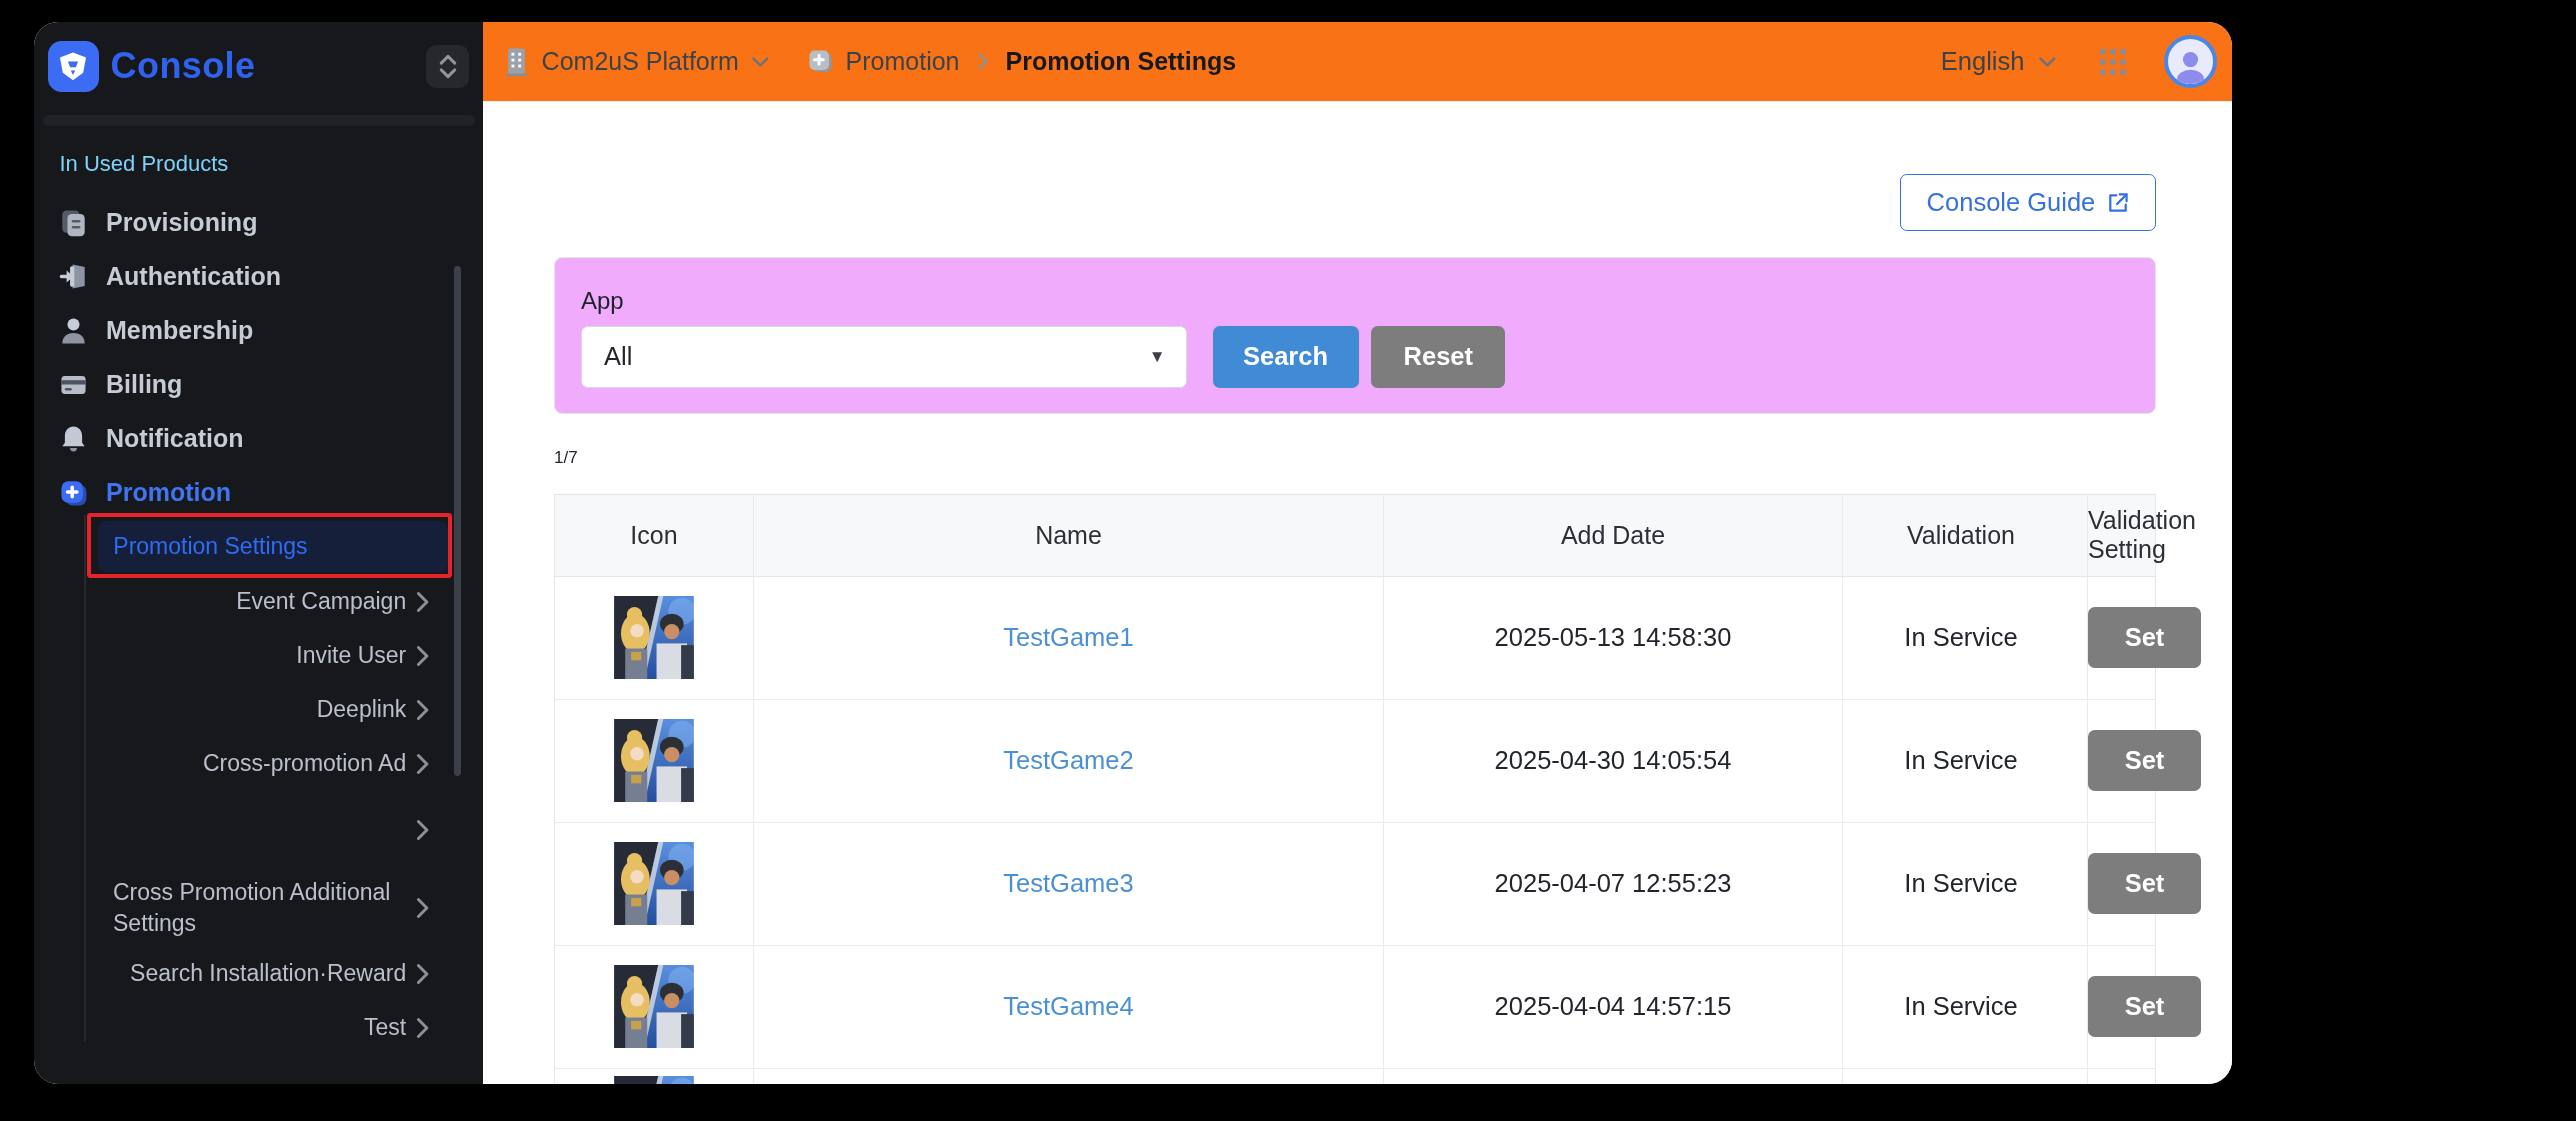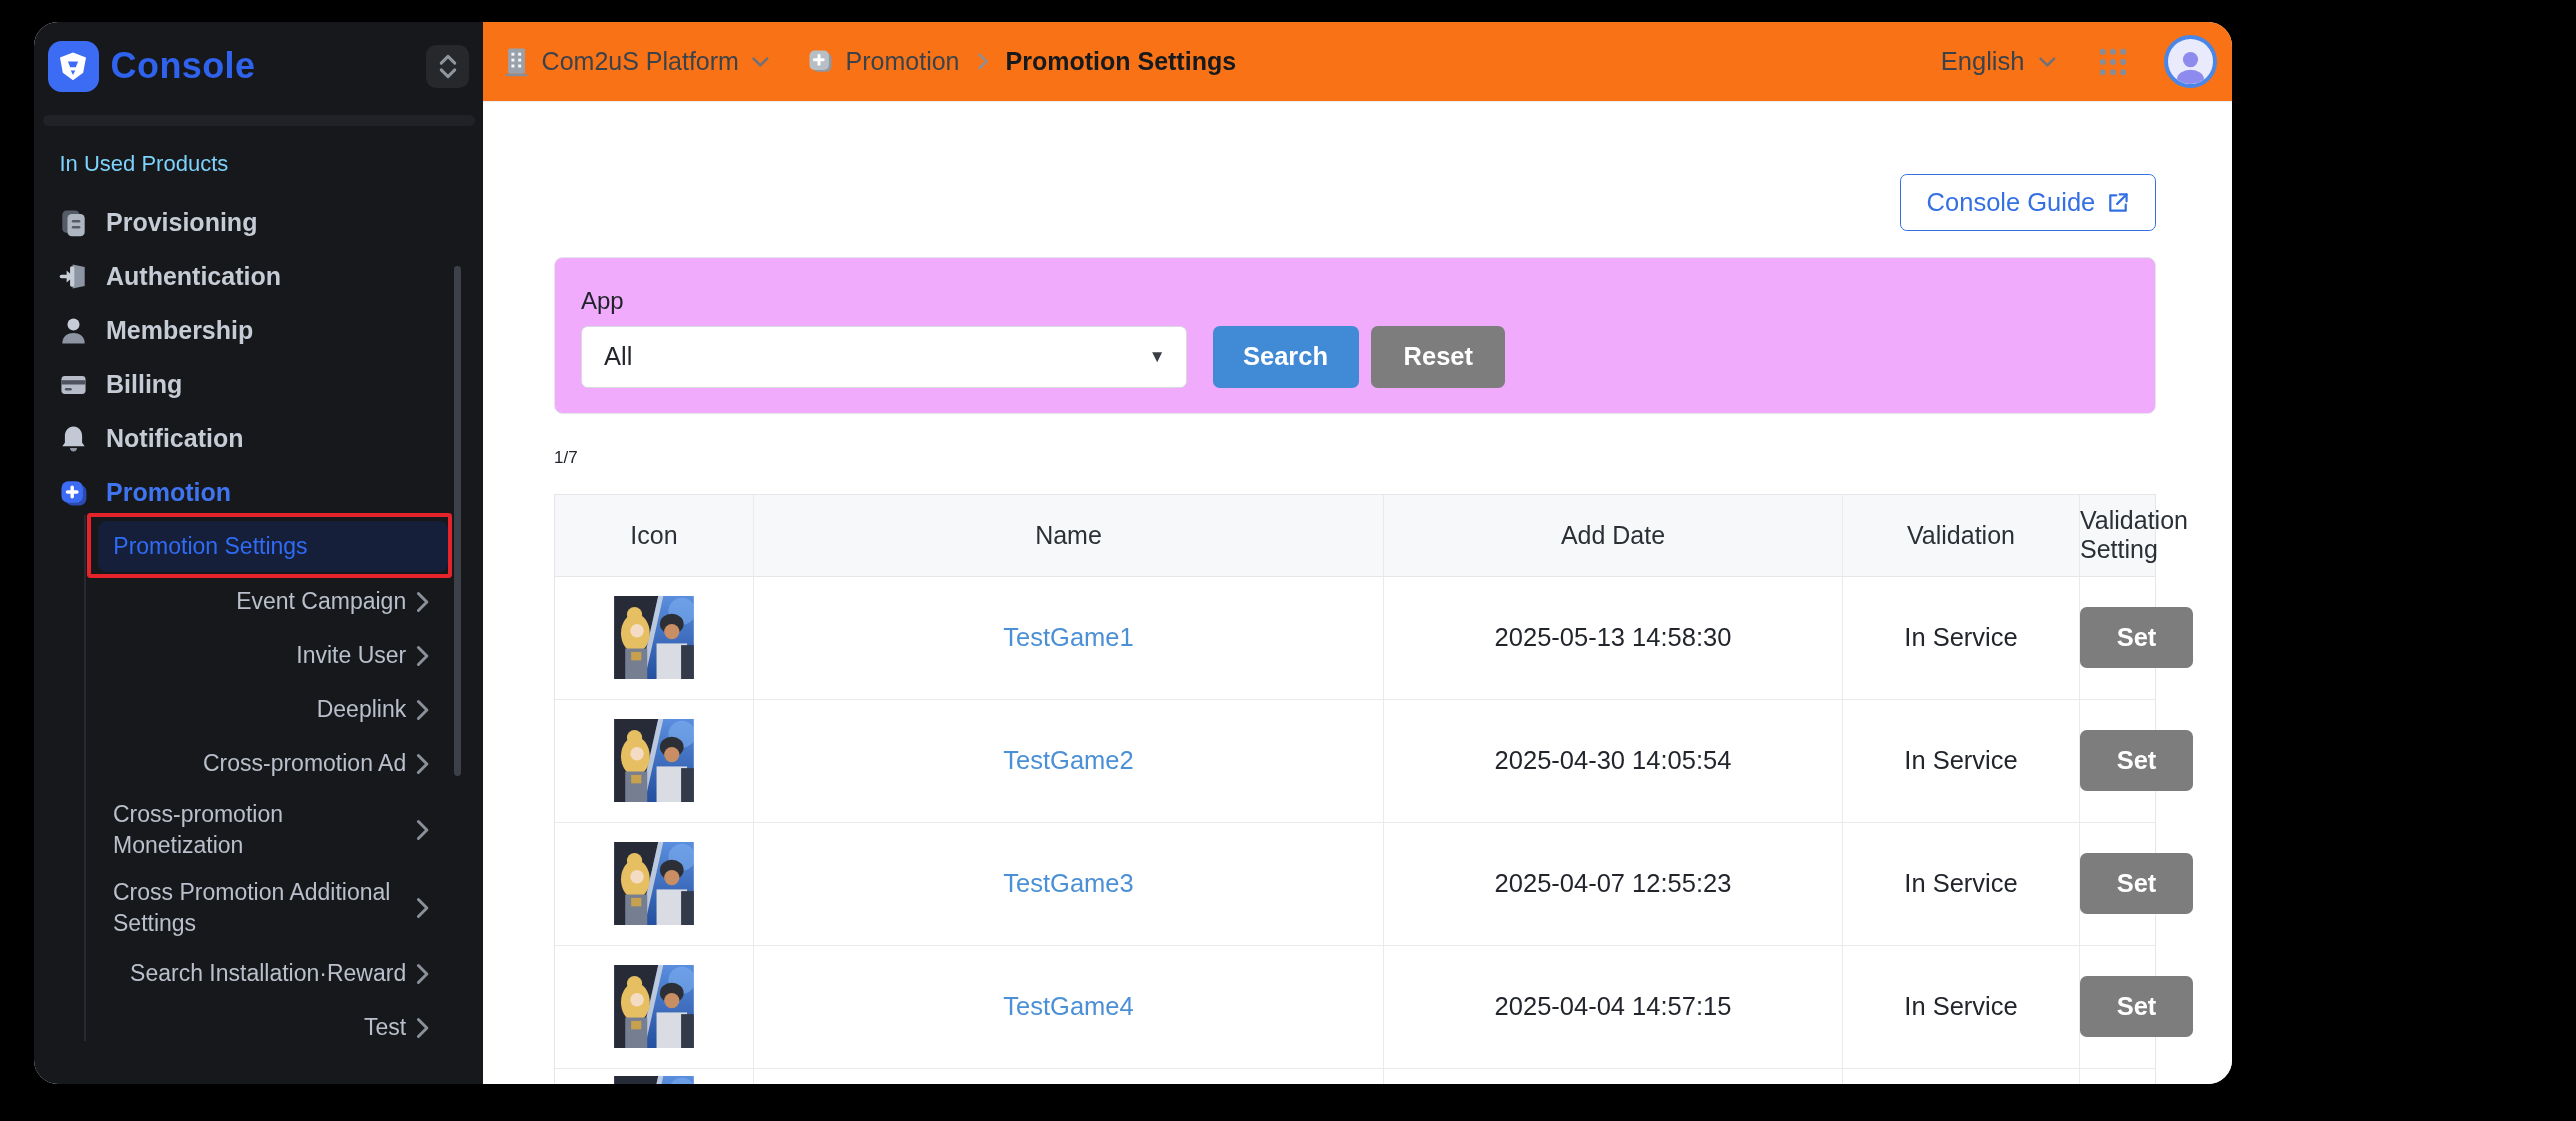--- a/index.html
+++ b/index.html
@@ -78,21 +78,21 @@
   .table { margin-top:23px; border:1.7px solid #e4e6e9; border-bottom:none; }
   .thead { display:flex; height:82px; background:#f7f8f9; border-bottom:1.7px solid #e4e6e9; }
   .th { display:flex; align-items:center; justify-content:center; font-size:25px; color:#2b3036; }
   .trow { display:flex; height:123px; border-bottom:1.7px solid #e8eaed; background:#fff; }
   .td { display:flex; align-items:center; justify-content:center; font-size:25.5px; color:#22262c; }
   .th + .th, .td + .td { border-left:1.7px solid #e8eaed; }
   .c-icon { width:198px; flex-shrink:0; }
   .c-name { width:630px; flex-shrink:0; }
   .c-date { width:459px; flex-shrink:0; }
   .c-val  { width:237px; flex-shrink:0; }
-  .c-set  { flex:1; }
+  .c-set  { flex:1;margin-left:8px; }
   .game-link { color:#4b90d6; text-decoration:none; cursor:pointer; }
   .set-btn { width:113px; height:61px; background:#7d7d7d; border:none; border-radius:6.8px;
              color:#fff; font-size:25.5px; font-weight:bold; cursor:pointer;
              font-family:"Liberation Sans", sans-serif; }
   .game-art { width:80px; height:83px; display:block; }
   .trow.partial .c-icon { align-items:flex-start; padding-top:7.7px; }
 
   .hidden-defs { position:absolute; width:0; height:0; overflow:hidden; }
 </style>
 </head>
@@ -224,21 +224,20 @@
               <polyline points="4,4 14,14 4,24" fill="none" stroke="#8b919b" stroke-width="3.5" stroke-linecap="round" stroke-linejoin="round"></polyline>
             </svg>
         </div>
         <div class="sub-item">
           <span>Cross-promotion Ad</span>
           <svg class="chev" width="15.3" height="24" viewBox="0 0 18 28">
               <polyline points="4,4 14,14 4,24" fill="none" stroke="#8b919b" stroke-width="3.5" stroke-linecap="round" stroke-linejoin="round"></polyline>
             </svg>
         </div>
         <div class="sub-item twolines">
-          <span>Cross-promotion Monetization</span>
           <svg class="chev" width="15.3" height="24" viewBox="0 0 18 28">
               <polyline points="4,4 14,14 4,24" fill="none" stroke="#8b919b" stroke-width="3.5" stroke-linecap="round" stroke-linejoin="round"></polyline>
             </svg>
         </div>
         <div class="sub-item twolines">
           <span>Cross Promotion Additional Settings</span>
           <svg class="chev" width="15.3" height="24" viewBox="0 0 18 28">
               <polyline points="4,4 14,14 4,24" fill="none" stroke="#8b919b" stroke-width="3.5" stroke-linecap="round" stroke-linejoin="round"></polyline>
             </svg>
         </div>

